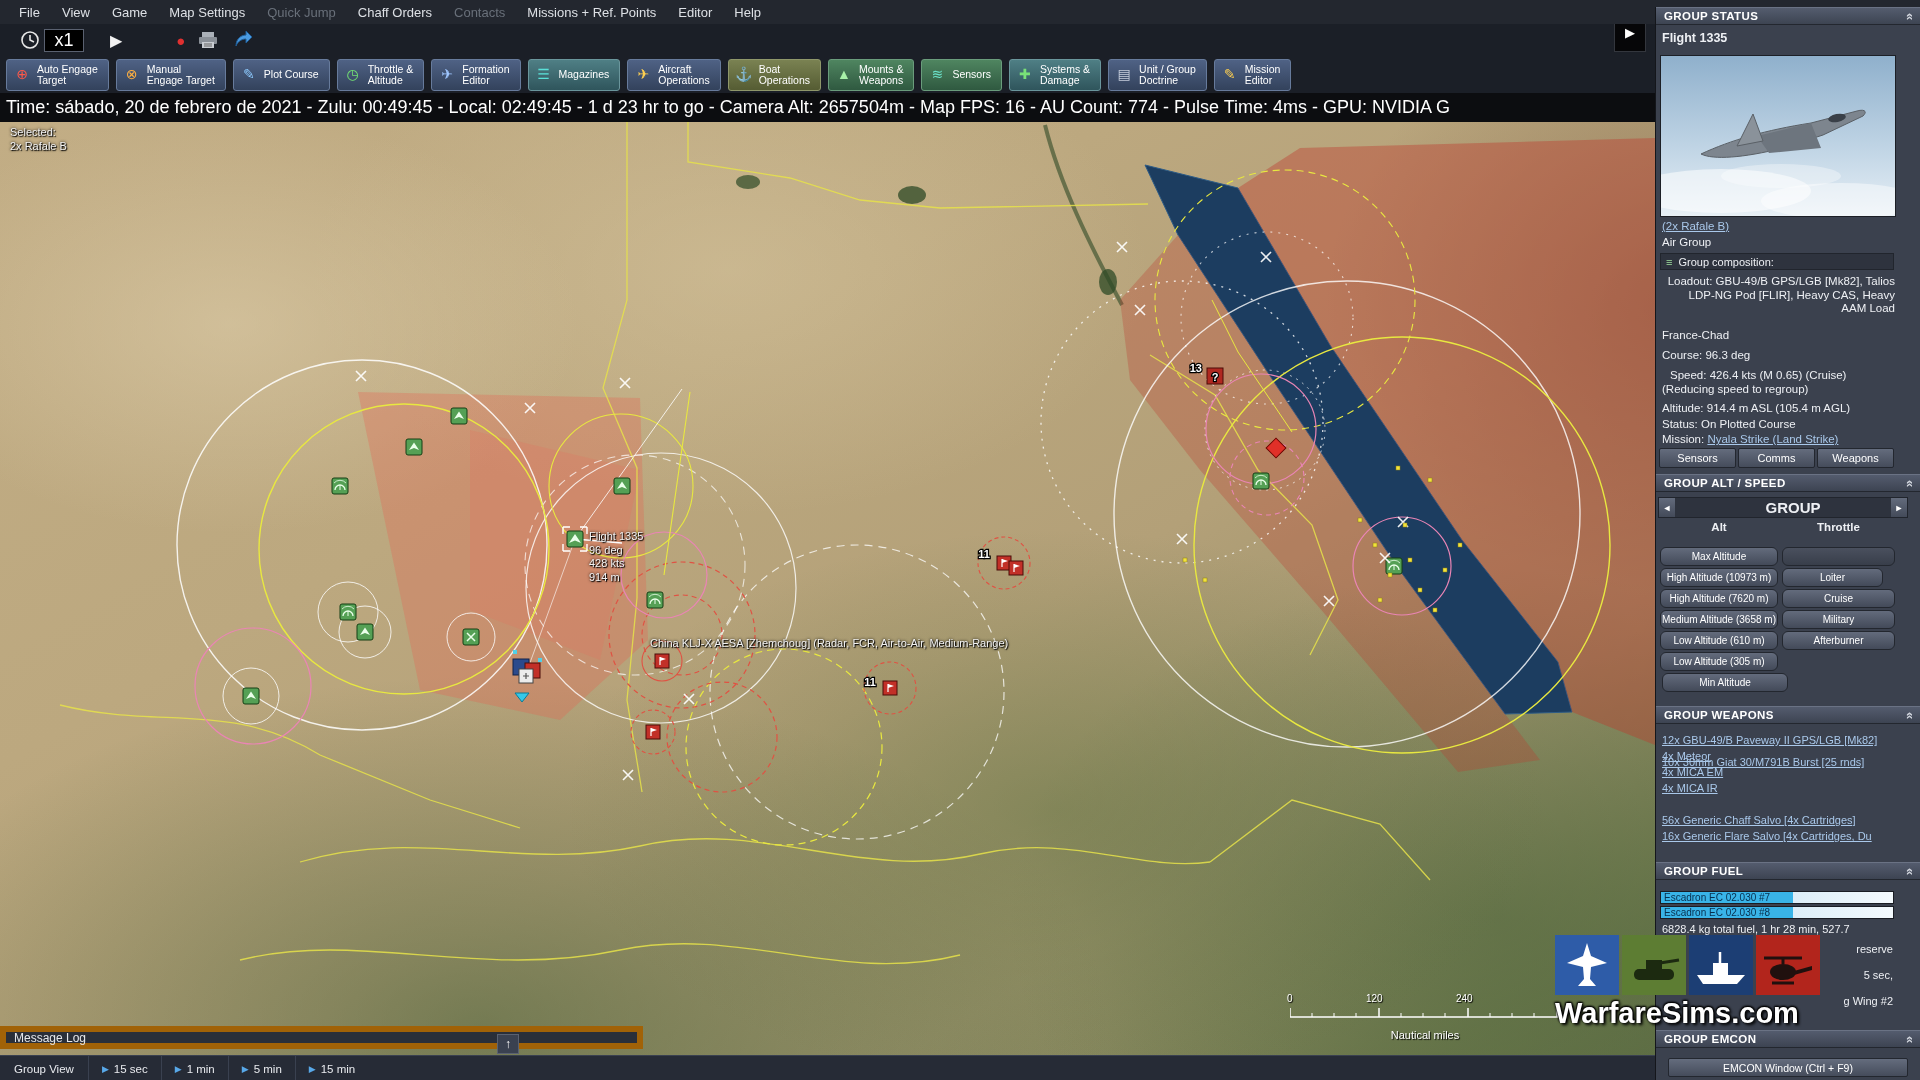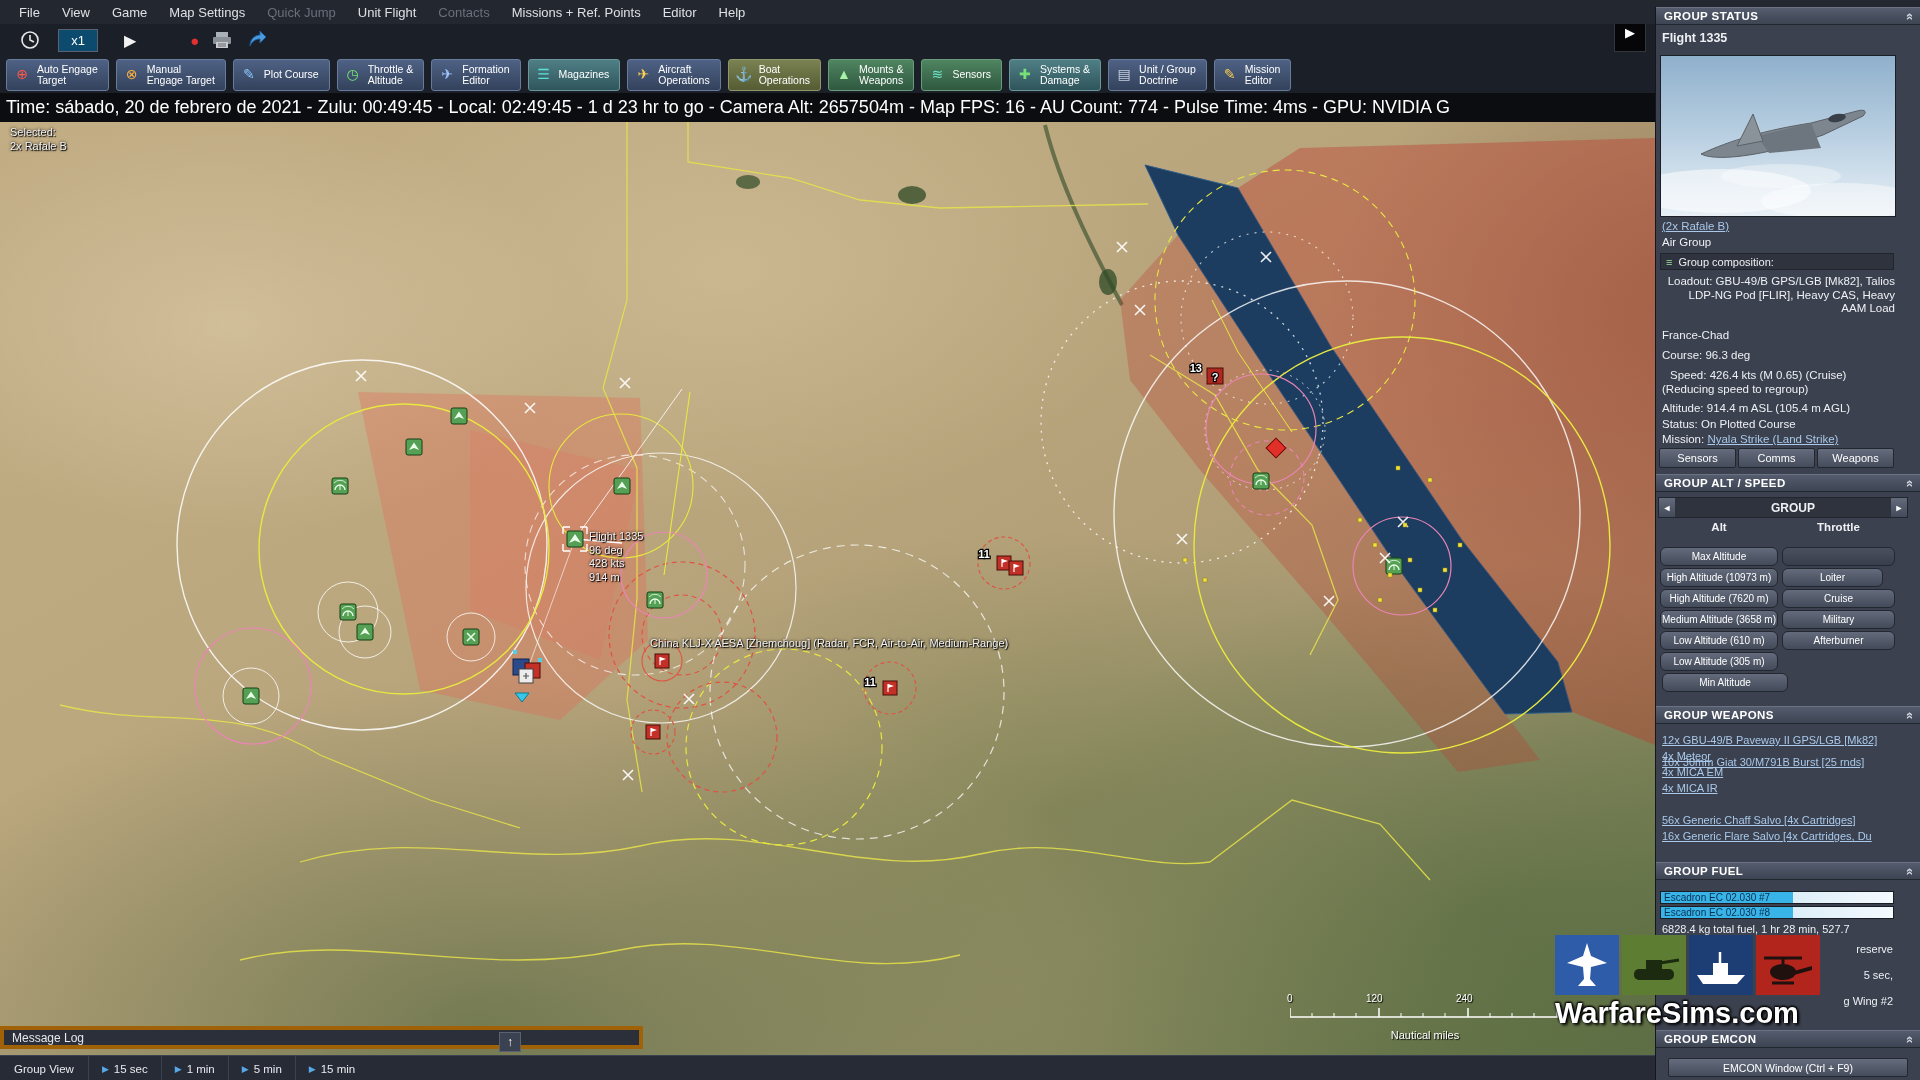--- a/index.html
+++ b/index.html
@@ -8,22 +8,22 @@
 
   
   .menubar{position:absolute;top:0;left:0;width:1920px;height:24px;background:#23272f;
     color:#dde0e5;font-size:13px;display:flex;align-items:center;padding-left:8px;z-index:30;}
   .menubar .mi{padding:0 11px;cursor:pointer;white-space:nowrap;}
   .menubar .mi.disabled{color:#69707a;cursor:default;}
 
   
   .controls{position:absolute;top:24px;left:0;width:1655px;height:32px;background:#1b1f27;
     display:flex;align-items:center;z-index:25;color:#fff;}
-  .speedbox{margin-left:18px;width:38px;height:21px;border:1px solid #5a6170;background:#0c4a6e;
-    color:#fff;font-size:13px;display:flex;align-items:center;justify-content:center;cursor:pointer;}
+  .speedbox{margin-left:4px;width:38px;height:21px;border:1px solid #5a6170;background:#000000;
+    color:#fff;font-size:18px;display:flex;align-items:center;justify-content:center;cursor:pointer;}
   .playbtn{margin-left:26px;font-size:16px;color:#f2f2f2;cursor:pointer;}
   .recdot{margin-left:54px;font-size:15px;color:#e03030;cursor:pointer;}
   .cicon{cursor:pointer;display:flex;align-items:center;}
 
   
   .toolbar{position:absolute;top:56px;left:0;width:1655px;height:37px;background:#1b1f27;
     display:flex;align-items:center;gap:7px;padding-left:6px;z-index:25;}
   .tbtn{height:30px;display:flex;align-items:center;gap:6px;padding:0 10px 0 6px;
     background:linear-gradient(#4f6285,#33425c);border:1px solid #677b9c;border-radius:3px;
     color:#fff;font-size:10.5px;line-height:11px;cursor:pointer;white-space:nowrap;}
@@ -58,21 +58,21 @@
     stroke:#000;stroke-width:2.5px;paint-order:stroke;}
 
   
   .scalebar{position:absolute;left:1290px;top:993px;width:290px;z-index:8;color:#fff;}
   .scalebar .num{position:absolute;top:0;font-size:10px;text-shadow:1px 1px 1px #000;}
   .scalebar .unit{position:absolute;top:36px;left:0;width:270px;text-align:center;font-size:11px;
     text-shadow:1px 1px 1px #000;}
 
   
   .msglog{position:absolute;top:1026px;left:0;width:643px;height:23px;background:#2a2f39;
-    border:4px solid #a16207;box-sizing:border-box;display:flex;align-items:center;
+    border:6px solid #a16207;box-sizing:border-box;display:flex;align-items:center;
     color:#e6e8ec;font-size:12px;z-index:35;padding-left:8px;}
   .msgup{position:absolute;right:118px;top:2px;width:20px;height:18px;background:#3a4150;
     border:1px solid #5a6170;color:#fff;font-size:12px;display:flex;align-items:center;
     justify-content:center;cursor:pointer;}
   .bottombar{position:absolute;top:1055px;left:0;width:1655px;height:25px;background:#262b36;
     border-top:1px solid #3a4150;display:flex;align-items:center;color:#e8eaee;
     font-size:11.5px;z-index:35;}
   .bbitem{display:flex;align-items:center;gap:5px;padding:0 13px;height:100%;
     border-left:1px solid #3a4150;cursor:pointer;}
   .bblabel{padding:0 14px;}
@@ -97,21 +97,21 @@
     align-items:center;justify-content:center;cursor:pointer;box-sizing:border-box;}
   .sbtn2{position:absolute;height:19px;background:linear-gradient(#636b7c,#434a59);
     border:1px solid #23272f;border-radius:6px;color:#fff;font-size:10px;display:flex;
     align-items:center;justify-content:center;cursor:pointer;box-sizing:border-box;
     overflow:hidden;white-space:nowrap;}
   .sbtn2.dis{background:linear-gradient(#4a505e,#383e4a);color:#8a9098;cursor:default;}
   .grouprow{position:absolute;left:2px;top:490px;width:250px;height:21px;background:#2e333e;
     border:1px solid #21252d;display:flex;align-items:center;box-sizing:border-box;}
   .garrow{width:16px;height:100%;display:flex;align-items:center;justify-content:center;
     background:linear-gradient(#636b7c,#434a59);color:#fff;font-size:9px;cursor:pointer;}
-  .glabel{flex:1;text-align:center;font-weight:bold;font-size:12px;margin-left:20px;}
+  .glabel{flex:1;text-align:center;font-weight:bold;font-size:15px;margin-left:20px;}
   .collabel{position:absolute;top:514px;font-weight:bold;font-size:11.5px;text-align:center;}
   .wlink{position:absolute;left:6px;right:20px;font-size:11px;color:#a9c8ea;
     text-decoration:underline;white-space:nowrap;overflow:hidden;cursor:pointer;}
   .fuelbar{position:absolute;left:4px;width:234px;height:13px;border:1px solid #1a1d24;
     background:linear-gradient(90deg,#39b4e8 0%,#39b4e8 57%,#dceef8 57%,#f4fafe 100%);
     color:#08304f;font-size:10px;line-height:12px;padding-left:3px;box-sizing:border-box;
     overflow:hidden;white-space:nowrap;cursor:pointer;}
   .frag{position:absolute;right:28px;color:#eef0f4;font-size:11px;}
 
   
@@ -343,21 +343,21 @@
     </svg>
     <div class="unit">Nautical miles</div>
   </div>
 
   <div class="menubar">
     <span class="mi">File</span>
     <span class="mi">View</span>
     <span class="mi">Game</span>
     <span class="mi">Map Settings</span>
     <span class="mi disabled">Quick Jump</span>
-    <span class="mi">Unit Flight</span>
+    <span class="mi">Chaff Orders</span>
     <span class="mi disabled">Contacts</span>
     <span class="mi">Missions + Ref. Points</span>
     <span class="mi">Editor</span>
     <span class="mi">Help</span>
   </div>
 
   <div class="controls">
     <span class="cicon" style="margin-left:20px;">
       <svg width="20" height="20" viewBox="0 0 20 20">
           <circle cx="10" cy="10" r="8" fill="none" stroke="#e8e8e8" stroke-width="1.6"></circle>

